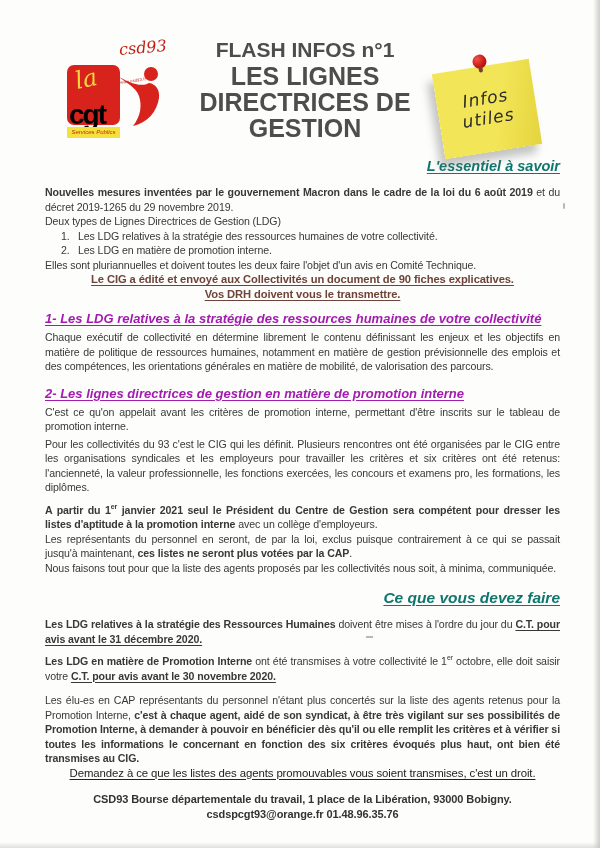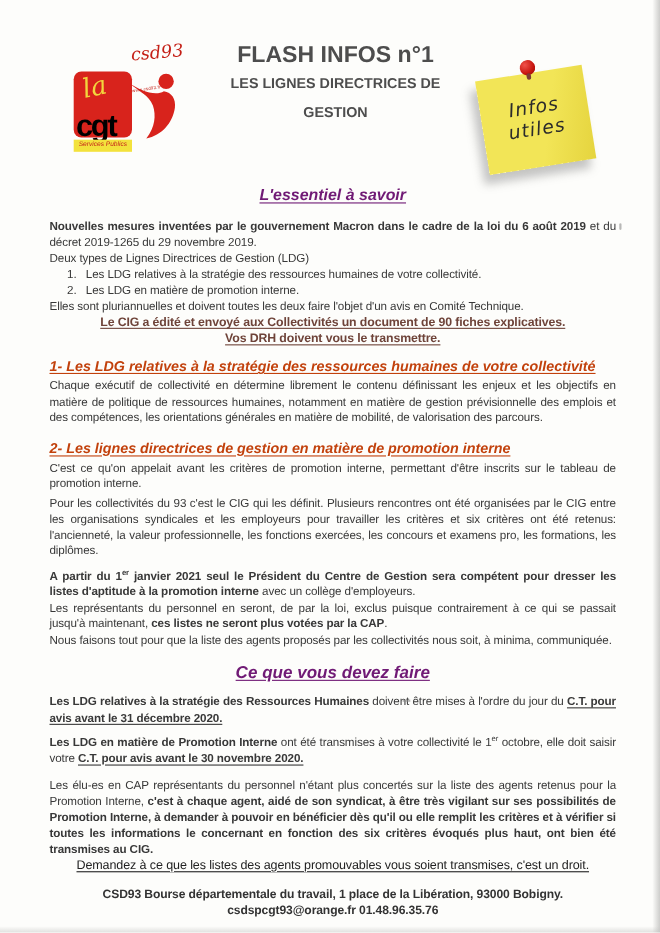--- a/index.html
+++ b/index.html
@@ -33,21 +33,21 @@
   .logo-csd{position:absolute;left:57px;top:0;color:#c41f16;
     font-family:"DejaVu Serif",serif;font-style:italic;font-size:16px;
     transform:rotate(-5deg);line-height:1;}
   .logo-fig{position:absolute;left:53px;top:22px;width:54px;height:70px;}
   .logo-web{position:absolute;left:58px;top:38px;color:#c41f16;font-size:4px;
     transform:rotate(-8deg);letter-spacing:.2px;}
 
   .title{position:absolute;left:162px;top:36px;width:286px;text-align:center;
     color:#4d4d4d;font-weight:bold;}
   .title-l1{font-size:21px;line-height:27px;}
-  .title-l2{font-size:13px;line-height:26px;}
+  .title-l2{font-size:25px;line-height:26px;}
 
   .sticky{position:absolute;left:438px;top:66px;width:98px;height:86px;
     background:linear-gradient(105deg,#f2e557 60%,#e5d43e 100%);
     transform:rotate(-9deg);
     box-shadow:-6px 8px 9px rgba(110,110,110,.4);}
   .pin{position:absolute;left:42px;top:-12px;width:14px;height:14px;
     border-radius:50%;background:radial-gradient(circle at 35% 30%,#f0524a,#c6150f 60%,#8d0b07);}
   .pin::after{content:"";position:absolute;left:5px;top:12px;width:4px;height:6px;
     background:#7d3a34;border-radius:2px;}
   .sticky-text{padding-top:22px;text-align:center;color:#2b2b2b;
@@ -55,25 +55,25 @@
     font-family:"DejaVu Sans",sans-serif;}
 
   
   .content{padding:0 40px 0 45px;}
   .content p{margin:0;font-size:10.6px;line-height:14.5px;letter-spacing:-0.1px;}
   .just{text-align:justify;}
   .b{font-weight:bold;}
   .bu{font-weight:bold;text-decoration:underline;text-underline-offset:2px;}
   sup.s{font-size:7px;vertical-align:super;line-height:0;}
 
-  .h-center{margin:12px;text-align:center;color:#701a75;
+  .h-center{margin:0;text-align:right;color:#0f766e;
     font-weight:bold;font-style:italic;text-decoration:underline;text-underline-offset:2px;}
   .h-essentiel{font-size:14.5px;line-height:17px;}
   .h-actions{font-size:15.5px;line-height:20px;margin-top:13px;margin-bottom:9px;}
-  .h-section{margin:10px 0 3px 0;color:#c2410c;font-weight:bold;font-style:italic;
+  .h-section{margin:10px 0 3px 0;color:#a21caf;font-weight:bold;font-style:italic;
     font-size:13px;line-height:16px;text-decoration:underline;text-underline-offset:2px;}
 
   .mt-p1{margin-top:10px !important;}
   .mt-3{margin-top:3px !important;}
   .mt-8{margin-top:8px !important;}
   .mt-10{margin-top:10px !important;}
   .mt-12{margin-top:12px !important;}
 
   .ldg-list{margin:0;}
   .li{display:flex;font-size:10.6px;line-height:14.5px;letter-spacing:-0.1px;}

